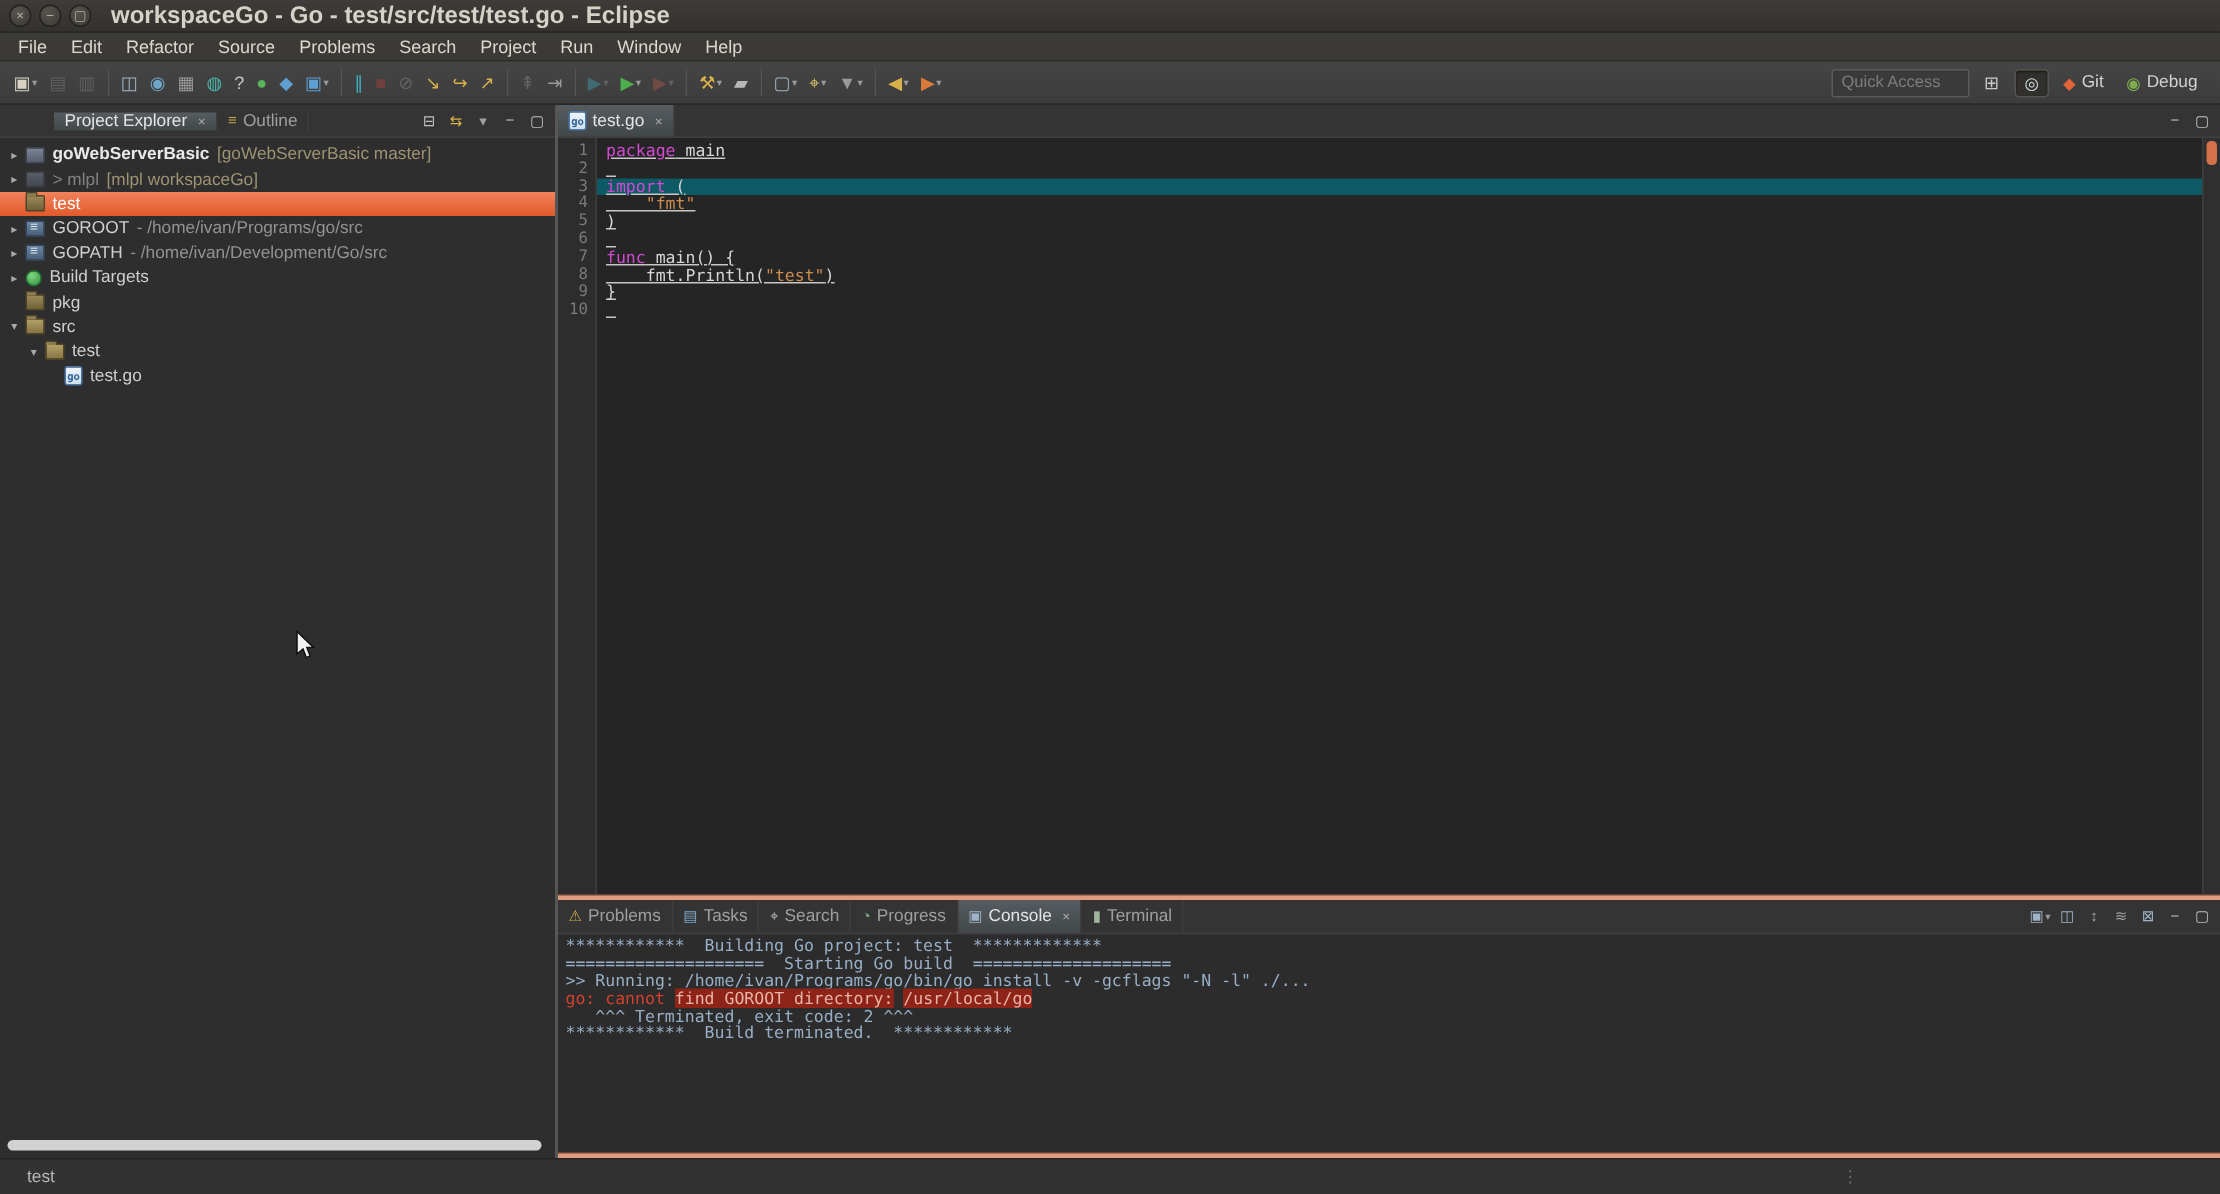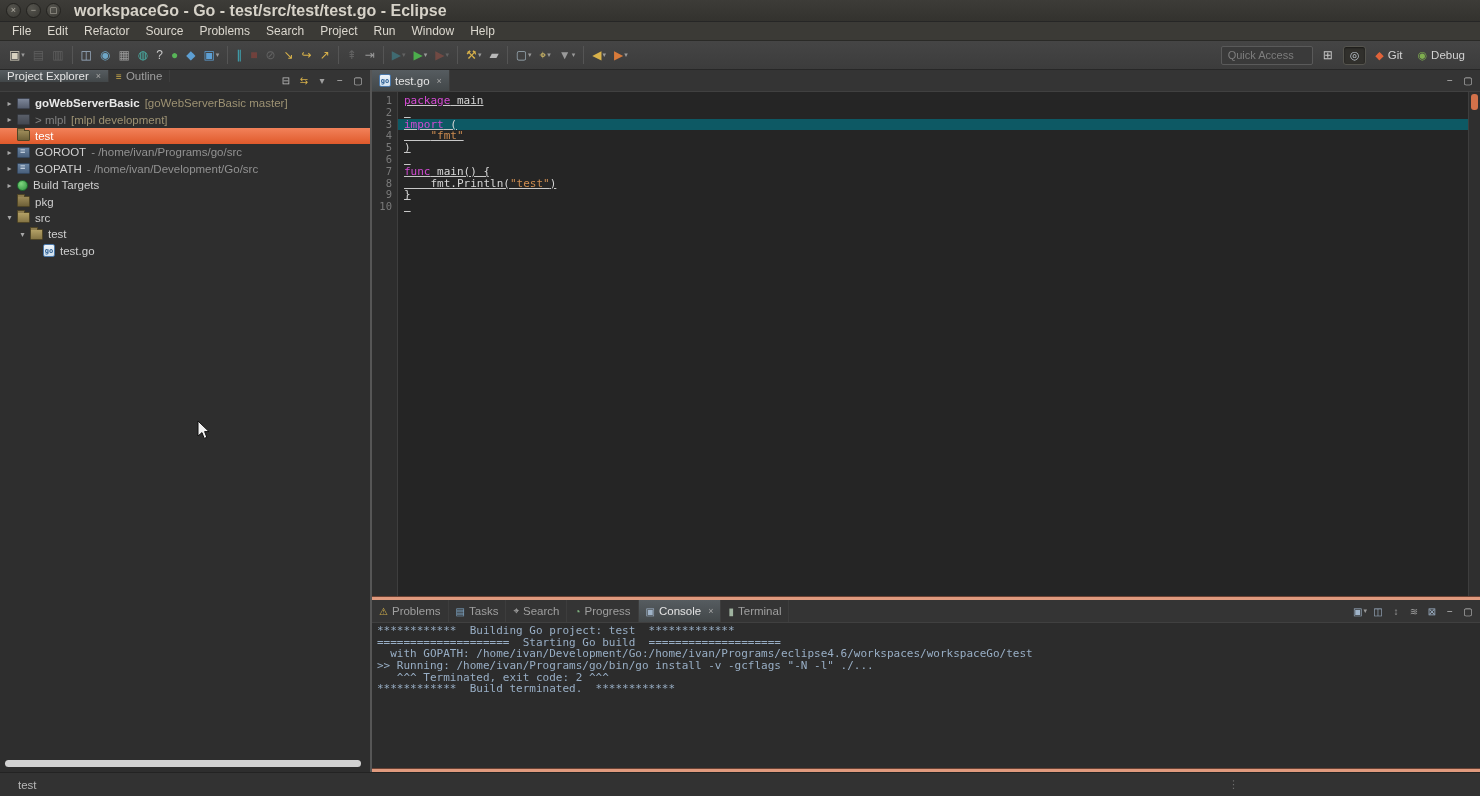--- a/index.html
+++ b/index.html
@@ -268,21 +268,21 @@
             <span>Debug</span>
           </span>
         </div>
     </div>
   </div>
 
   <div class="main">
 
     <div class="left-panel">
       <div class="tabbar">
-        <div style="display:flex;align-items:flex-start;">
+        <div style="display:flex;align-items:center;margin-left:36px;">
             <div class="tab active">
               <span class="tab-label">Project Explorer</span>
               <span class="tab-close">×</span>
             </div>
             <div class="tab">
               <span class="tab-icon" style="color: rgb(200, 168, 74);">≡</span>
               <span class="tab-label">Outline</span>
             </div>
           </div>
         <div class="tabbar-icons">
@@ -297,21 +297,21 @@
           <div class="trow" style="padding-left: 4px;">
             <span class="arrow">▸</span>
             <span class="ticon project"></span>
             <span class="tlabel bold">goWebServerBasic</span>
             <span class="tdeco repo">[goWebServerBasic master]</span>
           </div>
           <div class="trow dim" style="padding-left: 4px;">
             <span class="arrow">▸</span>
             <span class="ticon project-closed"></span>
             <span class="tlabel">&gt; mlpl</span>
-            <span class="tdeco repo">[mlpl development]</span>
+            <span class="tdeco repo">[mlpl workspaceGo]</span>
           </div>
           <div class="trow selected" style="padding-left: 4px;">
             <span class="arrow"></span>
             <span class="ticon folder"></span>
             <span class="tlabel">test</span>
           </div>
           <div class="trow" style="padding-left: 4px;">
             <span class="arrow">▸</span>
             <span class="ticon library"></span>
             <span class="tlabel">GOROOT</span>
@@ -433,22 +433,22 @@
               <span class="pt-icon" style="color: rgb(159, 159, 159);">↕</span>
               <span class="pt-icon" style="color: rgb(159, 159, 159);">≋</span>
               <span class="pt-icon" style="color: rgb(159, 179, 200);">⊠</span>
               <span class="pt-icon" style="color: rgb(191, 191, 191);">−</span>
               <span class="pt-icon" style="color: rgb(191, 191, 191);">▢</span>
             </div>
         </div>
         <div class="console-out">
             <div class="oline"><span class="out">************  Building Go project: test  *************</span></div>
             <div class="oline"><span class="out">====================  Starting Go build  ====================</span></div>
-            <div class="oline"><span class="out">  with GOPATH: /home/ivan/Development/Go:/home/ivan/Programs/eclipse4.6/workspaces/workspaceGo/test</span></div>
             <div class="oline"><span class="out">&gt;&gt; Running: /home/ivan/Programs/go/bin/go install -v -gcflags "-N -l" ./...</span></div>
+            <div class="oline"><span class="err">go: cannot </span><span class="err-box">find GOROOT directory:</span><span class="err"> </span><span class="err-box">/usr/local/go</span></div>
             <div class="oline"><span class="out">   ^^^ Terminated, exit code: 2 ^^^</span></div>
             <div class="oline"><span class="out">************  Build terminated.  ************</span></div>
           </div>
         <div class="hscroll-salmon"></div>
       </div>
 
     </div>
   </div>
 
   <div class="statusbar">

